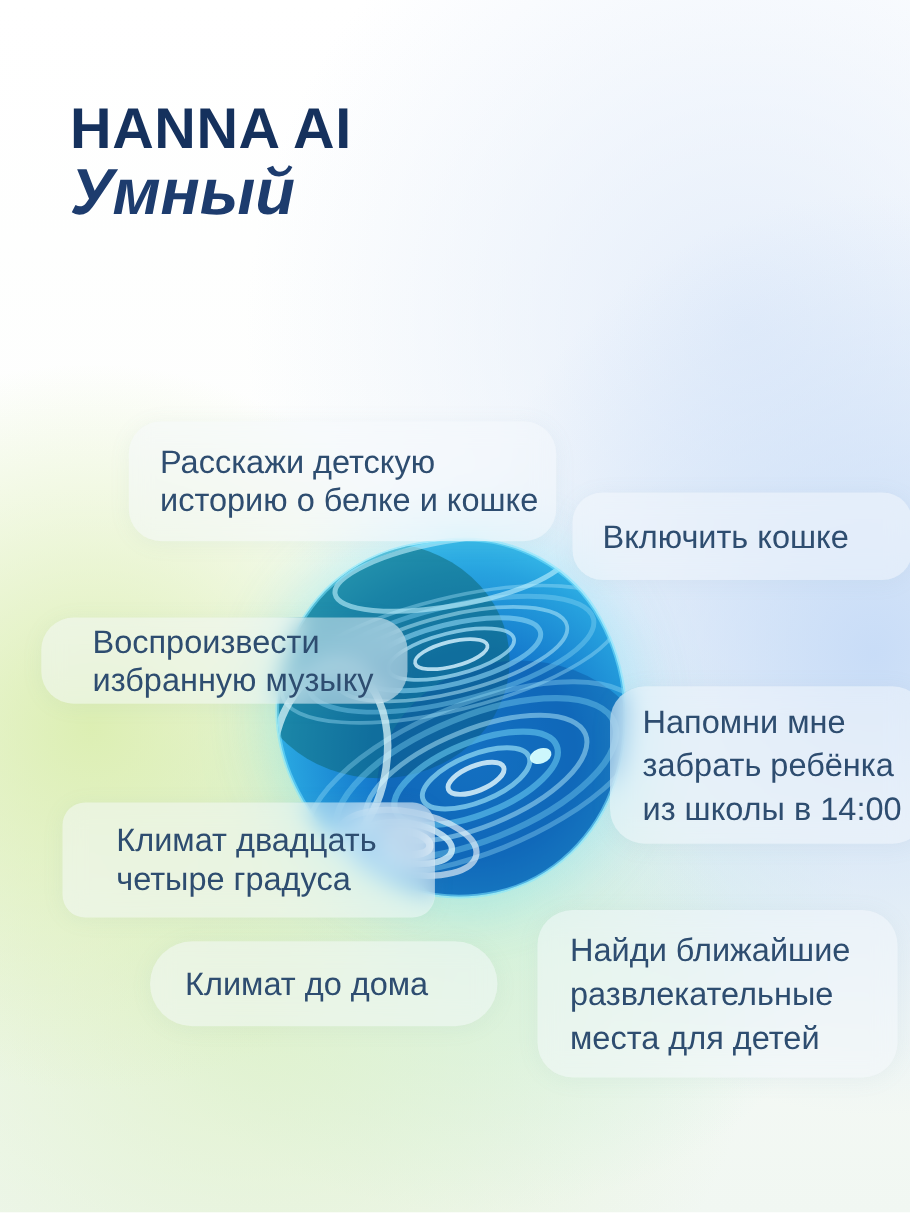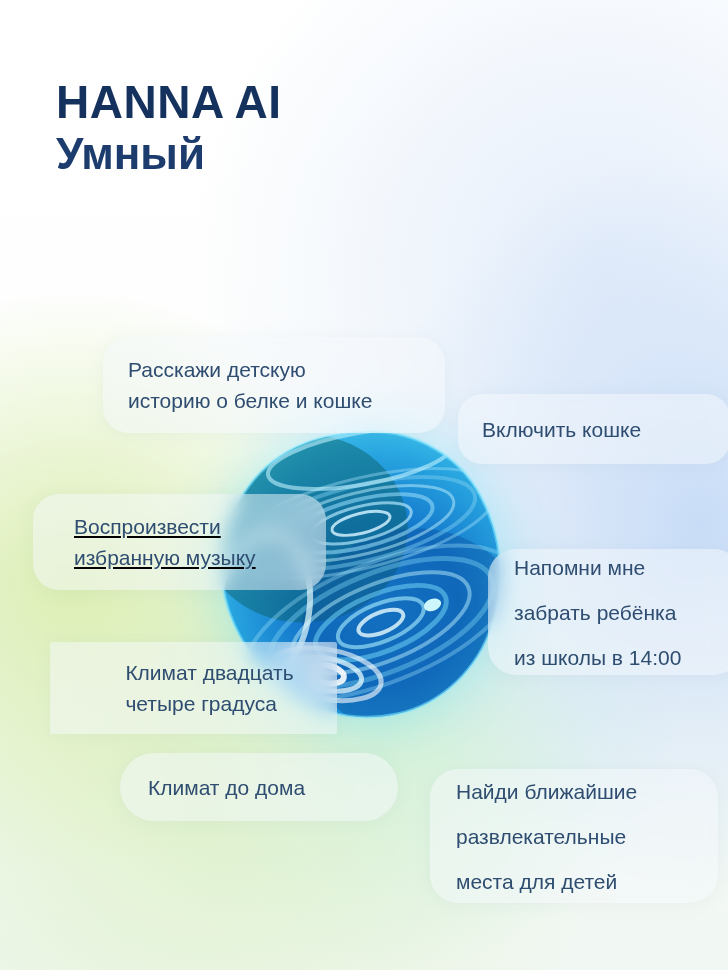--- a/index.html
+++ b/index.html
@@ -25,22 +25,23 @@
     left: 56px; top: 76px;
     line-height: 52px;
     font-weight: 700;
   }
   .brand {
     font-size: 46px;
     color: #15315d;
     letter-spacing: 0.5px;
   }
   .subtitle {
-    font-size: 44px;
+    font-size: 52px;
     color: #1d3c6e;
+    font-style: italic;
   }
 
   .orb {
     position: absolute;
     left: 212px; top: 424px;
     width: 298px; height: 298px;
     z-index: 1;
   }
   .orb svg {
     width: 100%; height: 100%;
@@ -53,32 +54,32 @@
     display: flex;
     align-items: center;
     background: rgba(243, 248, 251, 0.5);
     backdrop-filter: blur(9px);
     -webkit-backdrop-filter: blur(9px);
     box-shadow: 0 2px 18px rgba(120, 150, 170, 0.08);
   }
   .bubble-text {
     white-space: pre-line;
     color: #2e4d70;
-    font-size: 21px;
+    font-size: 26px;
     line-height: 31px;
   }
 
   .b1 { left: 103px; top: 337px; width: 317px; height: 96px;  border-radius: 26px; padding-left: 25px; }
   .b2 { left: 458px; top: 394px; width: 248px; height: 70px;  border-radius: 24px; padding-left: 24px; }
-  .b3 { left: 33px;  top: 494px; width: 252px; height: 96px;  border-radius: 26px; padding-left: 41px; text-decoration: underline; }
+  .b3 { left: 33px;  top: 494px; width: 252px; height: 69px;  border-radius: 26px; padding-left: 41px; }
   .b4 { left: 488px; top: 549px; width: 228px; height: 126px; border-radius: 28px; padding-left: 26px; }
-  .b4 .bubble-text, .b7 .bubble-text { line-height: 45px; }
-  .b5 { left: 50px;  top: 642px; width: 255px; height: 92px;  border-radius: 2px; padding-left: 32px; justify-content: center; }
+  .b4 .bubble-text, .b7 .bubble-text { line-height: 35px; }
+  .b5 { left: 50px;  top: 642px; width: 255px; height: 92px;  border-radius: 18px; padding-left: 43px; }
   .b6 { left: 120px; top: 753px; width: 250px; height: 68px;  border-radius: 34px; padding-left: 28px; }
-  .b7 { left: 430px; top: 728px; width: 262px; height: 134px; border-radius: 28px; padding-left: 26px; margin-top: 41px; }
+  .b7 { left: 430px; top: 728px; width: 262px; height: 134px; border-radius: 28px; padding-left: 26px; }
 </style>
 </head>
 <body>
 
 <div class="canvas">
 
   <header class="title-block">
     <div class="brand">HANNA AI</div>
     <div class="subtitle">Умный</div>
   </header>

